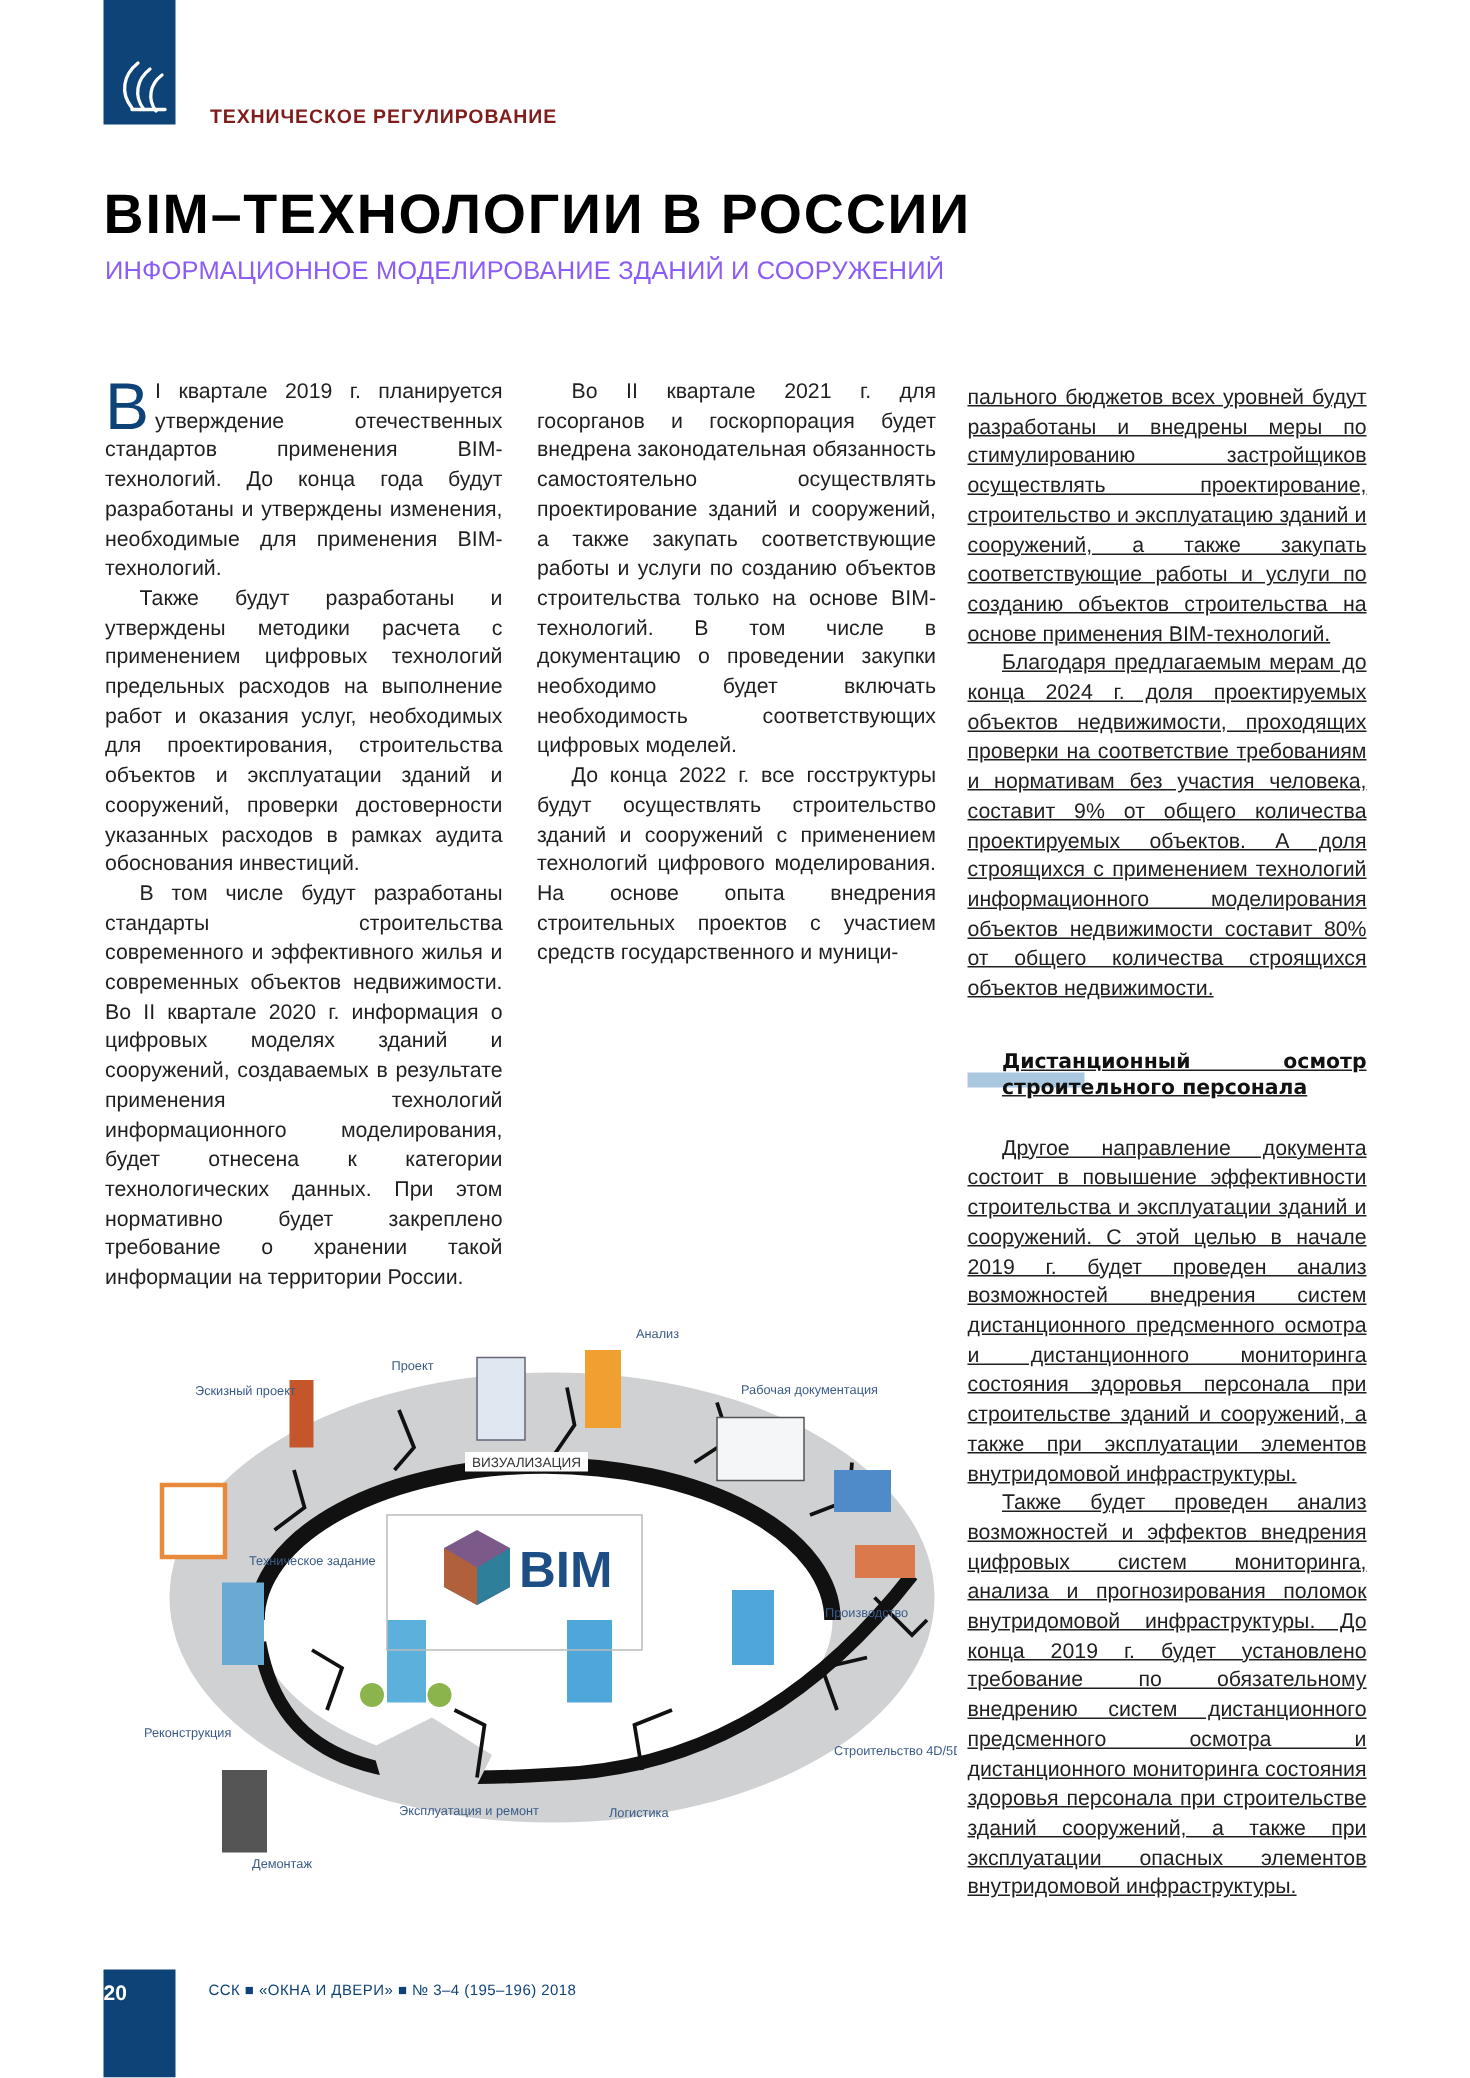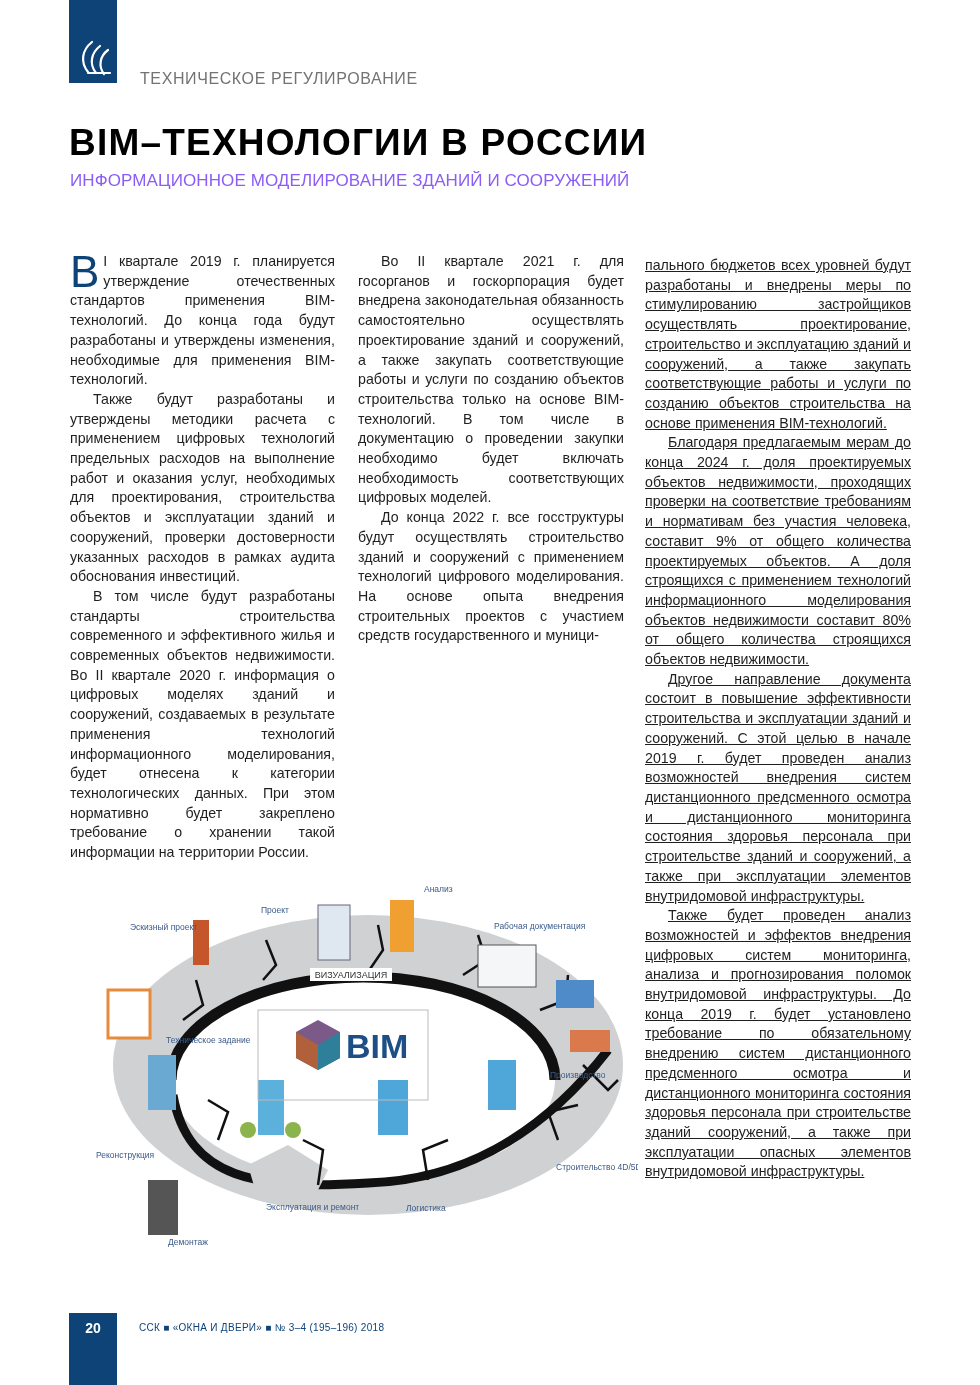--- a/index.html
+++ b/index.html
@@ -1,21 +1,21 @@
 <!DOCTYPE html>
 <html><head>
 <meta charset="utf-8">
 <style>
   * { box-sizing: border-box; margin: 0; padding: 0; }
   html, body { width: 980px; height: 1385px; background: #ffffff; overflow: hidden; }
   body { position: relative; font-family: "Liberation Sans", sans-serif; color: #1a1a1a; }
 
   .top-block { position: absolute; left: 69px; top: 0; width: 48px; height: 83px; background: #0e4378; }
   .logo { position: absolute; left: 74px; top: 38px; width: 40px; height: 40px; }
-  .section-label { position: absolute; left: 140px; top: 70px; font-size: 16px; font-weight: normal; color: #737373; letter-spacing: 0.6px; }
+  .section-label { position: absolute; left: 140px; top: 70px; font-size: 13px; font-weight: bold; color: #7f1d1d; letter-spacing: 0.6px; }
 
   .title { position: absolute; left: 69px; top: 122px; font-size: 37px; font-weight: bold; color: #000000; letter-spacing: 1.2px; }
   .subtitle { position: absolute; left: 70px; top: 171px; font-size: 17px; color: #8b5cf6; letter-spacing: 0.1px; }
 
   .col { position: absolute; font-size: 14.2px; line-height: 19.7px; color: #1f1f1f; text-align: justify; }
   .col p { text-indent: 23px; }
   .col p.noindent { text-indent: 0; }
   .col1 { left: 70px; top: 252px; width: 265px; }
   .col2 { left: 358px; top: 252px; width: 266px; }
   .col3 { left: 645px; top: 256px; width: 266px; text-decoration: underline; }
@@ -24,21 +24,21 @@
 
   .subhead { position: relative; font-family: "DejaVu Sans", sans-serif; font-weight: bold; font-size: 13.6px; line-height: 17.5px; color: #111; padding-left: 23px; margin: 10px 0 22px; }
   .subhead .bar { position: absolute; left: 0; top: 44%; width: 78px; height: 10px; background: #a9c7df; z-index: 0; }
   .subhead span.txt { position: relative; z-index: 1; display: block; }
   .col3 .subhead { margin-top: 30px; }
 
   .diagram { position: absolute; left: 78px; top: 880px; width: 560px; height: 380px; }
   .diagram text { font-family: "Liberation Sans", sans-serif; }
 
   .bottom-block { position: absolute; left: 69px; top: 1313px; width: 48px; height: 72px; background: #0e4378; }
-  .page-num { position: absolute; left: 69px; top: 1320px; width: 48px; text-align: center; font-size: 14px; font-weight: bold; color: #fff; }
+  .page-num { position: absolute; left: 69px; top: 1320px; width: 48px; font-size: 14px; font-weight: bold; color: #fff; }
   .footer-text { position: absolute; left: 139px; top: 1322px; font-size: 10px; color: #0e4378; letter-spacing: 0.3px; }
 </style>
 </head>
 <body>
 
 <div class="top-block"></div>
 <svg class="logo" viewBox="0 0 40 40">
   <g fill="none" stroke="#ffffff" stroke-width="2.2" stroke-linecap="round">
     <path d="M18 4 C8 12, 6 24, 14 34"></path>
     <path d="M26 8 C17 15, 15 26, 22 35"></path>
@@ -58,20 +58,24 @@
 </div>
 
 <div class="col col2">
   <p>Во II квартале 2021 г. для госорганов и госкорпорация будет внедрена законодательная обязанность самостоятельно осуществлять проектирование зданий и сооружений, а также закупать соответствующие работы и услуги по созданию объектов строительства только на основе BIM-технологий. В том числе в документацию о проведении закупки необходимо будет включать необходимость соответствующих цифровых моделей.</p>
   <p>До конца 2022 г. все госструктуры будут осуществлять строительство зданий и сооружений с применением технологий цифрового моделирования. На основе опыта внедрения строительных проектов с участием средств государственного и муници-</p>
 </div>
 
 <div class="col col3">
   <p class="noindent">пального бюджетов всех уровней будут разработаны и внедрены меры по стимулированию застройщиков осуществлять проектирование, строительство и эксплуатацию зданий и сооружений, а также закупать соответствующие работы и услуги по созданию объектов строительства на основе применения BIM-технологий.</p>
   <p>Благодаря предлагаемым мерам до конца 2024 г. доля проектируемых объектов недвижимости, проходящих проверки на соответствие требованиям и нормативам без участия человека, составит 9% от общего количества проектируемых объектов. А доля строящихся с применением технологий информационного моделирования объектов недвижимости составит 80% от общего количества строящихся объектов недвижимости.</p>
+  <div class="subhead">
+    <div class="bar"></div>
+    <span class="txt">Дистанционный осмотр строительного персонала</span>
+  </div>
   <p>Другое направление документа состоит в повышение эффективности строительства и эксплуатации зданий и сооружений. С этой целью в начале 2019 г. будет проведен анализ возможностей внедрения систем дистанционного предсменного осмотра и дистанционного мониторинга состояния здоровья персонала при строительстве зданий и сооружений, а также при эксплуатации элементов внутридомовой инфраструктуры.</p>
   <p>Также будет проведен анализ возможностей и эффектов внедрения цифровых систем мониторинга, анализа и прогнозирования поломок внутридомовой инфраструктуры. До конца 2019 г. будет установлено требование по обязательному внедрению систем дистанционного предсменного осмотра и дистанционного мониторинга состояния здоровья персонала при строительстве зданий сооружений, а также при эксплуатации опасных элементов внутридомовой инфраструктуры.</p>
 </div>
 
 <svg class="diagram" viewBox="0 0 560 380">
 
   <g>
     <ellipse cx="290" cy="185" rx="255" ry="150" fill="#cfd1d3"></ellipse>
     <ellipse cx="285" cy="200" rx="192" ry="103" fill="#ffffff"></ellipse>
     <path d="M93 200 A192 103 0 0 1 477 200" fill="none" stroke="#111" stroke-width="11"></path>

